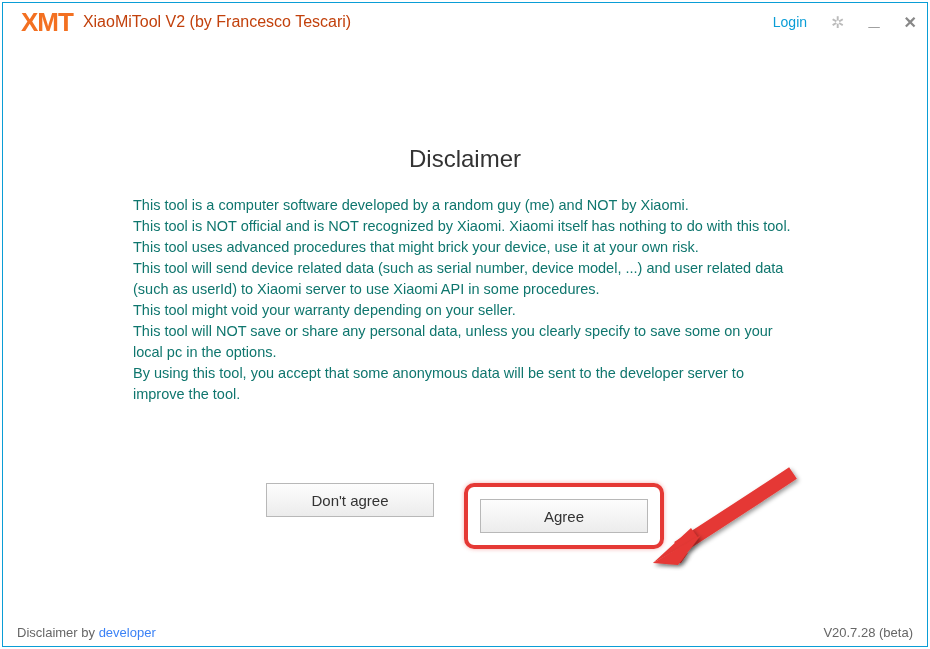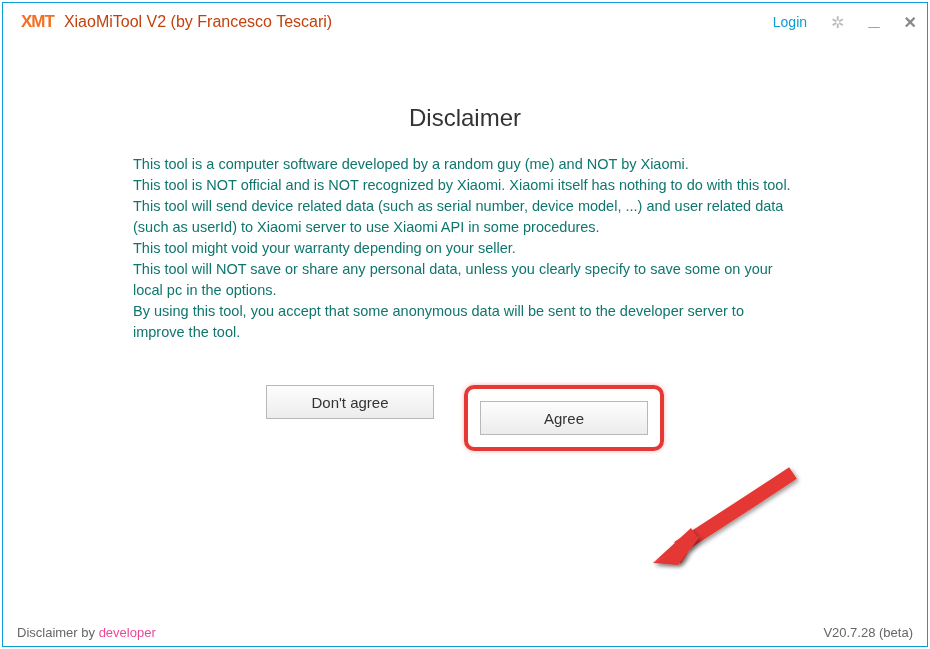--- a/index.html
+++ b/index.html
@@ -26,21 +26,21 @@
       flex-direction: column;
     }
     .titlebar {
       height: 38px;
       display: flex;
       align-items: center;
       padding: 0 10px 0 18px;
     }
     .logo {
       font-weight: bold;
-      font-size: 17px;
+      font-size: 26px;
       color: #f37021;
       letter-spacing: -1px;
       margin-right: 10px;
       font-family: Arial, sans-serif;
     }
     .app-title {
       color: #c2410c;
       font-size: 16px;
       font-weight: 300;
       flex: 1;
@@ -79,32 +79,32 @@
       padding: 20px 130px 0 130px;
       display: flex;
       flex-direction: column;
     }
     .disclaimer-title {
       text-align: center;
       font-size: 24px;
       font-weight: 300;
       color: #333;
       margin-bottom: 22px;
-      margin-top: 43px;
+      margin-top: 84px;
     }
     .disclaimer-text {
       font-size: 14.5px;
       color: #0f766e;
       line-height: 1.45;
     }
     .button-row {
       display: flex;
       justify-content: center;
       gap: 30px;
-      margin-top: 42px;
+      margin-top: 78px;
       position: relative;
     }
     .btn {
       width: 168px;
       height: 34px;
       background: linear-gradient(#fdfdfd, #ececec);
       border: 1px solid #b8b8b8;
       color: #333;
       font-size: 15px;
       cursor: pointer;
@@ -120,21 +120,21 @@
     .footer {
       height: 28px;
       display: flex;
       align-items: center;
       justify-content: space-between;
       padding: 0 14px;
       font-size: 13px;
       color: #666;
     }
     .footer .dev-link {
-      color: #ec4899;
+      color: #3b82f6;
     }
     .arrow-annotation {
       position: absolute;
       top: 460px;
       left: 620px;
       width: 200px;
       height: 120px;
       pointer-events: none;
     }
   </style>
@@ -151,20 +151,21 @@
       <span class="min-btn">_</span>
       <span class="close-btn">✕</span>
     </div>
   </div>
 
   <div class="content">
     <div class="disclaimer-title">Disclaimer</div>
     <div class="disclaimer-text">
       <div>This tool is a computer software developed by a random guy (me) and NOT by Xiaomi.</div>
       <div>This tool is NOT official and is NOT recognized by Xiaomi. Xiaomi itself has nothing to do with this tool.</div>
+      <div>This tool uses advanced procedures that might brick your device, use it at your own risk.</div>
       <div>This tool will send device related data (such as serial number, device model, ...) and user related data (such as userId) to Xiaomi server to use Xiaomi API in some procedures.</div>
       <div>This tool might void your warranty depending on your seller.</div>
       <div>This tool will NOT save or share any personal data, unless you clearly specify to save some on your local pc in the options.</div>
       <div>By using this tool, you accept that some anonymous data will be sent to the developer server to improve the tool.</div>
     </div>
 
     <div class="button-row">
       <button class="btn">Don't agree</button>
       <div class="btn-highlight-wrap">
         <button class="btn">Agree</button>

